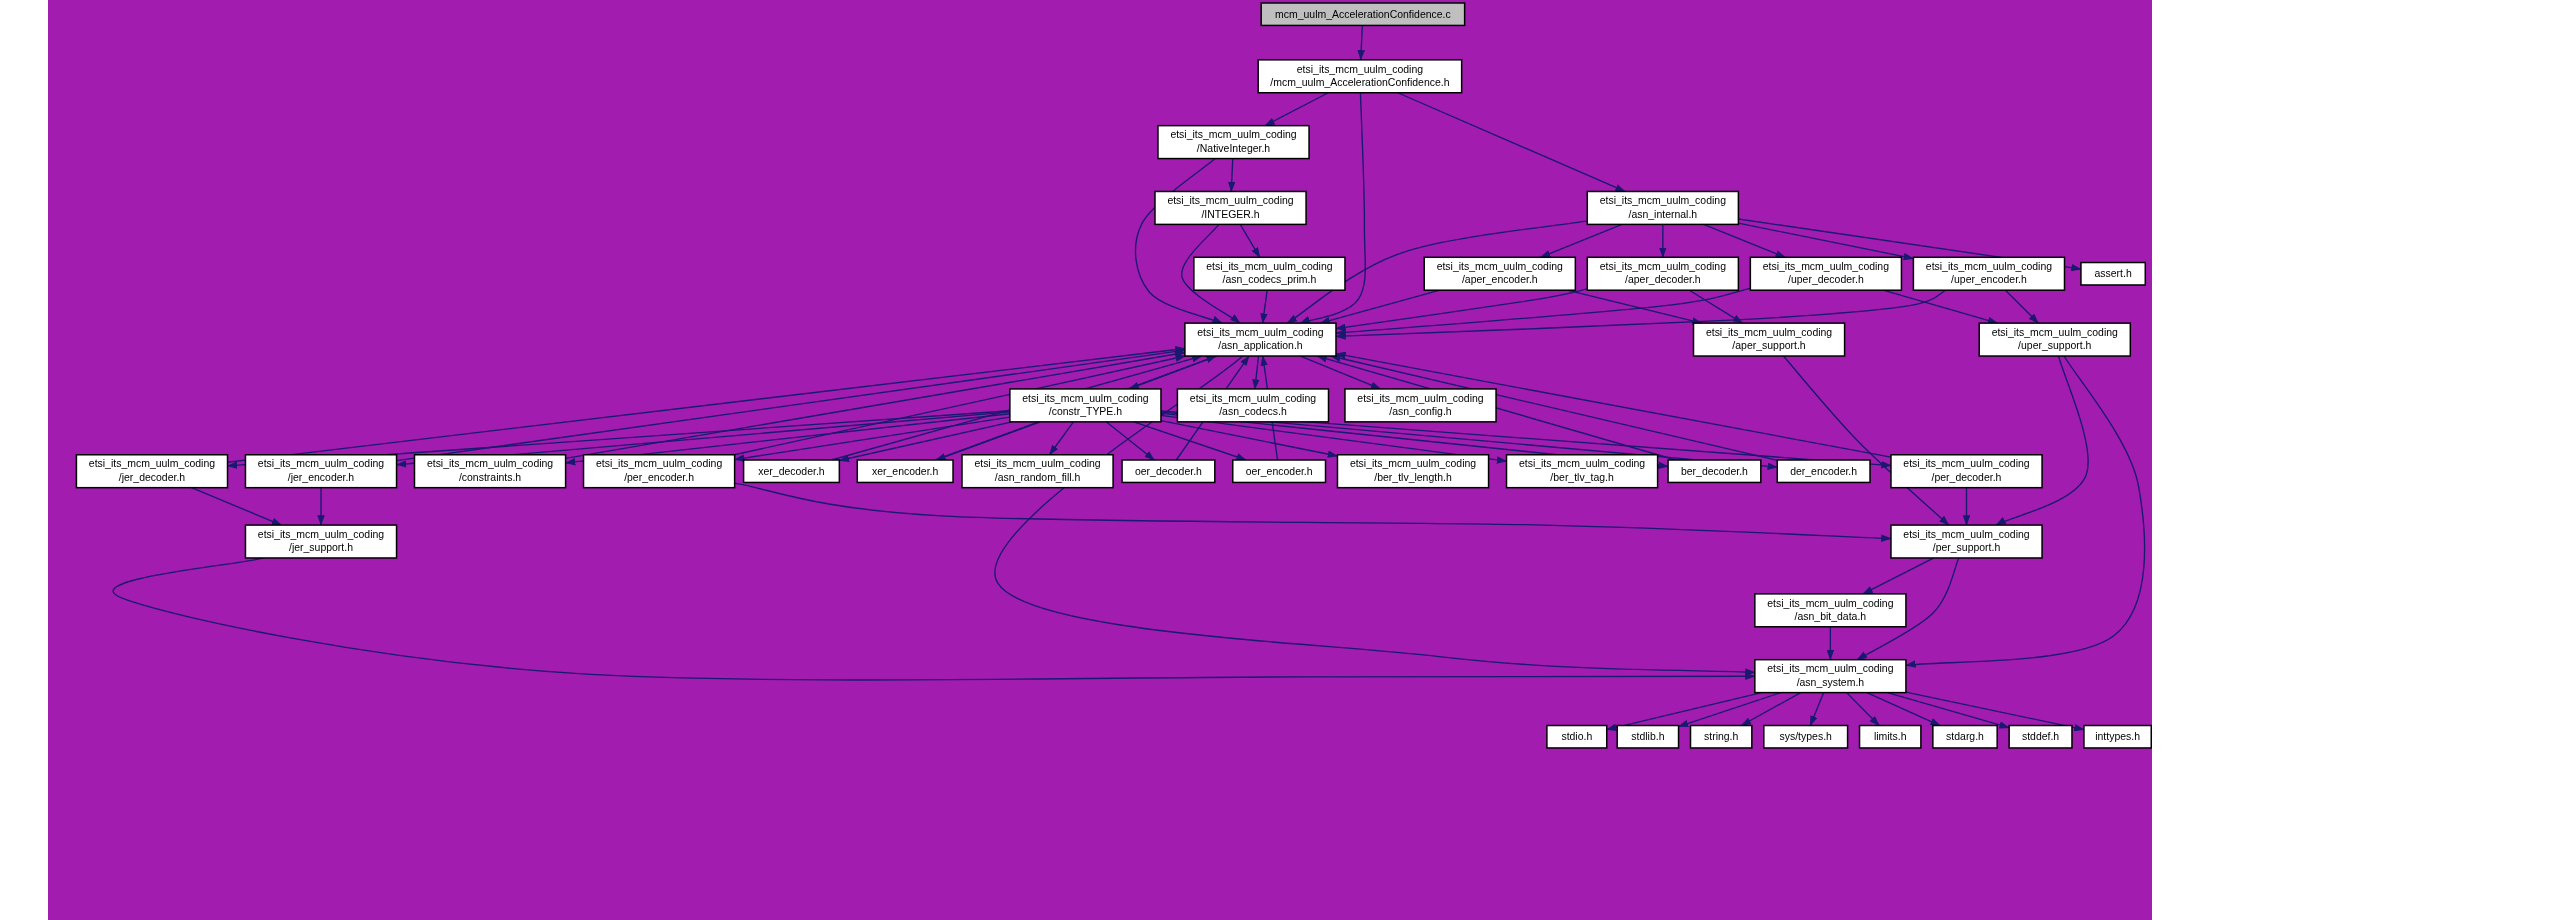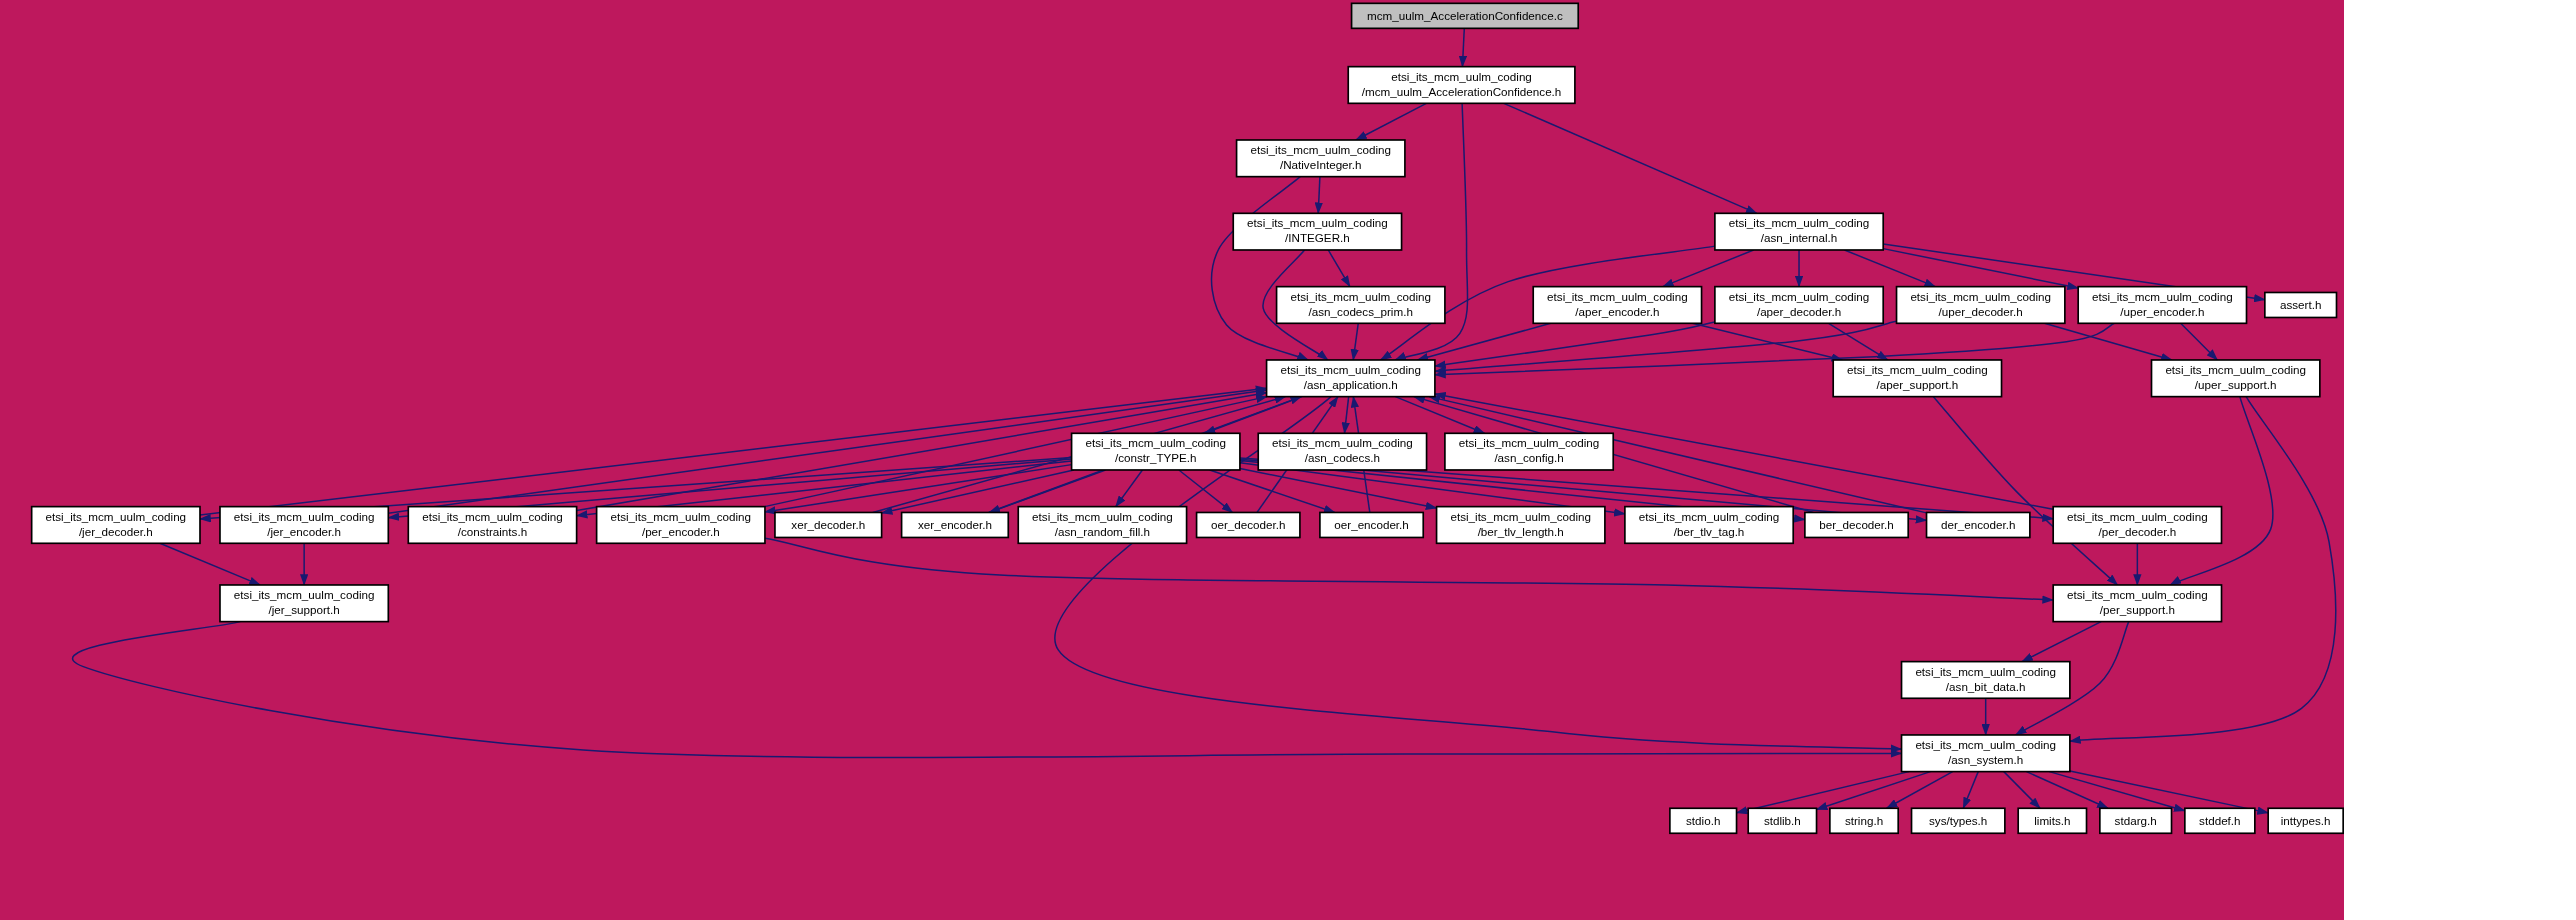--- a/index.html
+++ b/index.html
@@ -1,20 +1,21 @@
 <!DOCTYPE html>
 <html style="font-size:14.7px"><head>
 <meta charset="utf-8">
 <style>
   html,body { margin:0; padding:0; background:#ffffff; }
   .canvas {
     position:relative;
-    width:2344px; height:920px;
-    background:#be185d;
+    width:2104px; height:920px;
+    background:#a21caf;
     font-family:"Liberation Sans", sans-serif;
+    margin-left:48px;
   }
   svg { position:absolute; left:0; top:0; width:100%; height:100%; }
   svg text {
     font-family:"Liberation Sans", sans-serif;
     font-size:14px;
     fill:#000000;
   }
 </style>
 </head>
 <body>

